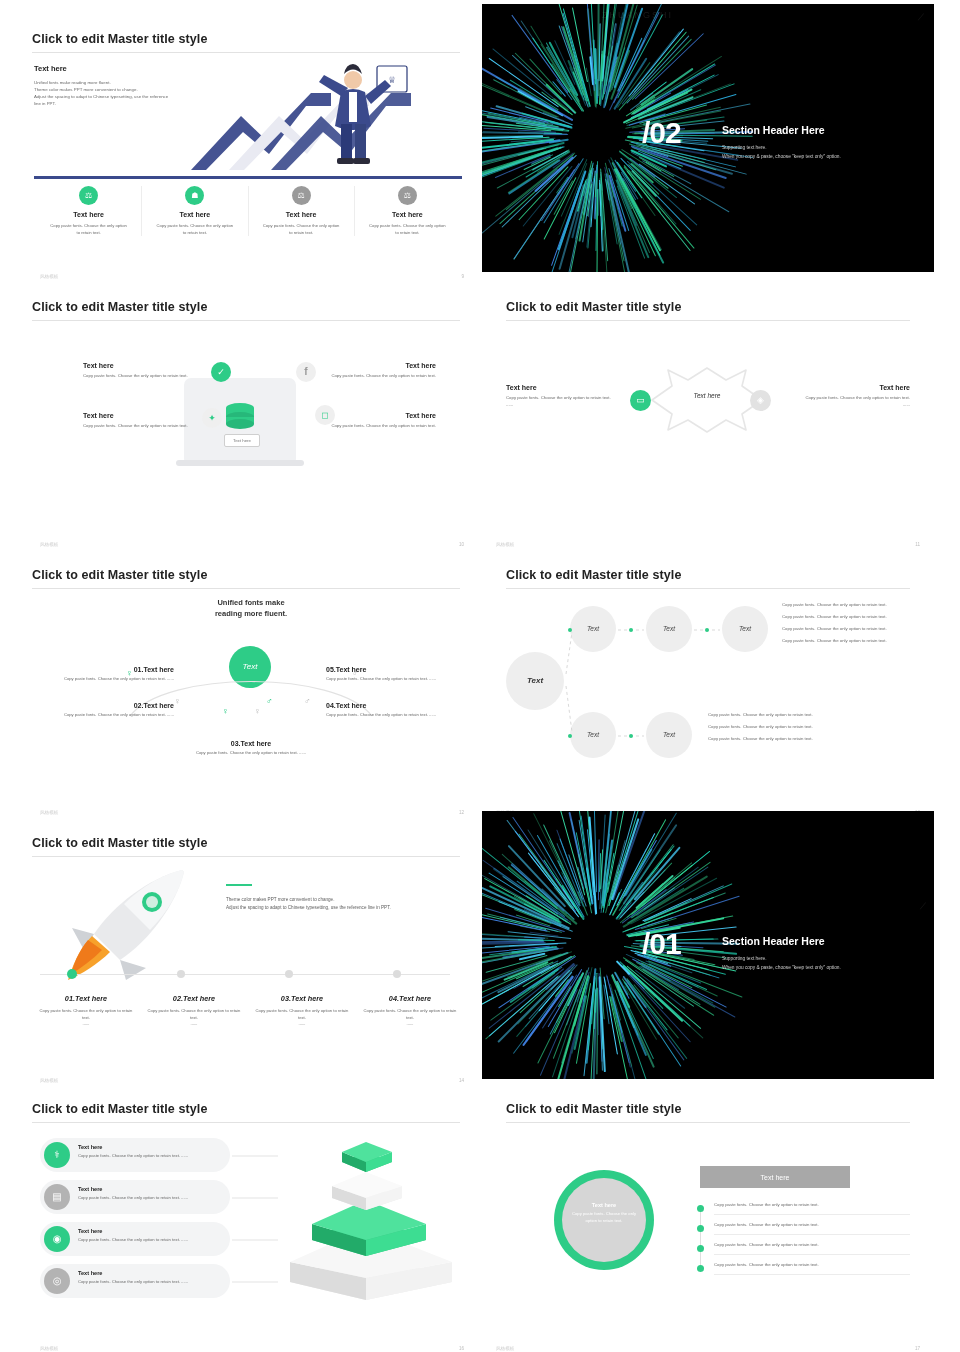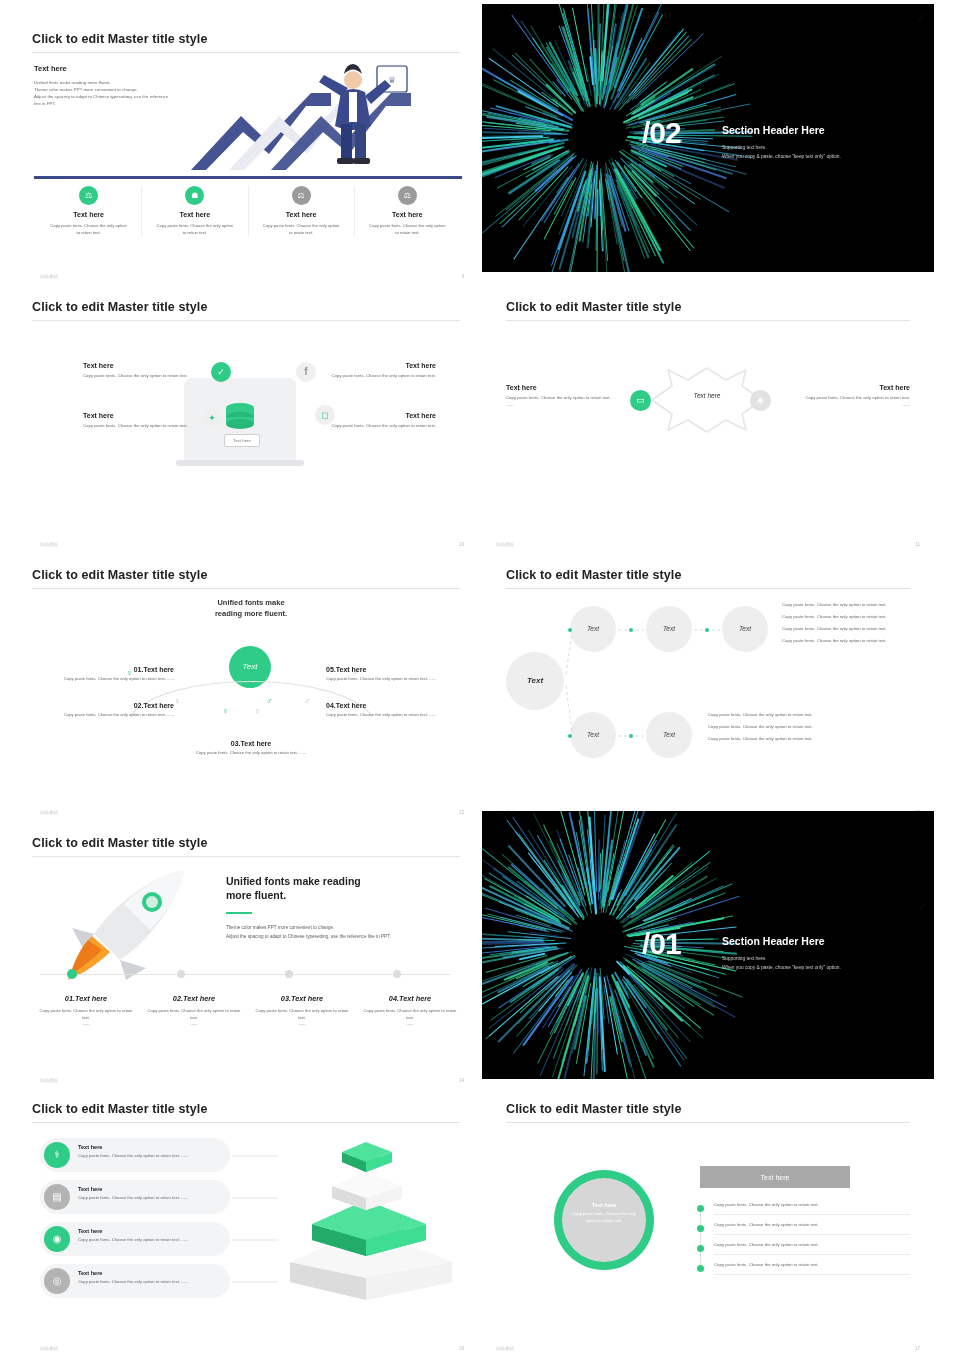--- a/index.html
+++ b/index.html
@@ -636,22 +636,20 @@
         <circle cx="98" cy="38" r="10" fill="#2ecc87"></circle>
         <circle cx="98" cy="38" r="6" fill="#cfeee0"></circle>
         <path d="M40,70 L18,64 L30,86 Z" fill="#cfd2d6"></path>
         <path d="M66,96 L72,116 L92,104 Z" fill="#cfd2d6"></path>
         <path d="M38,72 C24,86 18,104 14,116 C28,110 44,100 56,88 Z" fill="#f7a12b"></path>
         <path d="M34,76 C24,88 20,100 17,110 C27,104 38,96 48,86 Z" fill="#ef7a1a"></path>
       </svg>
     </div>
 
     <div style="position:absolute;left:200px;top:52px;width:230px;">
-      <div style="font-size:10.5px;font-weight:bold;color:#222;white-space:pre-line;line-height:1.35;">Unified fonts make reading
-more fluent.</div>
       <div class="gbar" style="width:26px;margin-top:10px;"></div>
       <div style="margin-top:10px;font-size:4.6px;color:#5d5d5d;white-space:pre-line;line-height:1.8;">Theme color makes PPT more convenient to change.
 Adjust the spacing to adapt to Chinese typesetting, use the reference line in PPT.</div>
     </div>
 
     <div style="position:absolute;left:14px;top:152px;width:410px;height:1px;background:#e4e4e4;"></div>
     <div style="position:absolute;left:41px;top:147px;width:10px;height:10px;" class="circ cg"></div>
     <div style="position:absolute;left:151px;top:148px;width:8px;height:8px;border-radius:50%;background:#dcdcdc;"></div>
     <div style="position:absolute;left:259px;top:148px;width:8px;height:8px;border-radius:50%;background:#dcdcdc;"></div>
     <div style="position:absolute;left:367px;top:148px;width:8px;height:8px;border-radius:50%;background:#dcdcdc;"></div>

